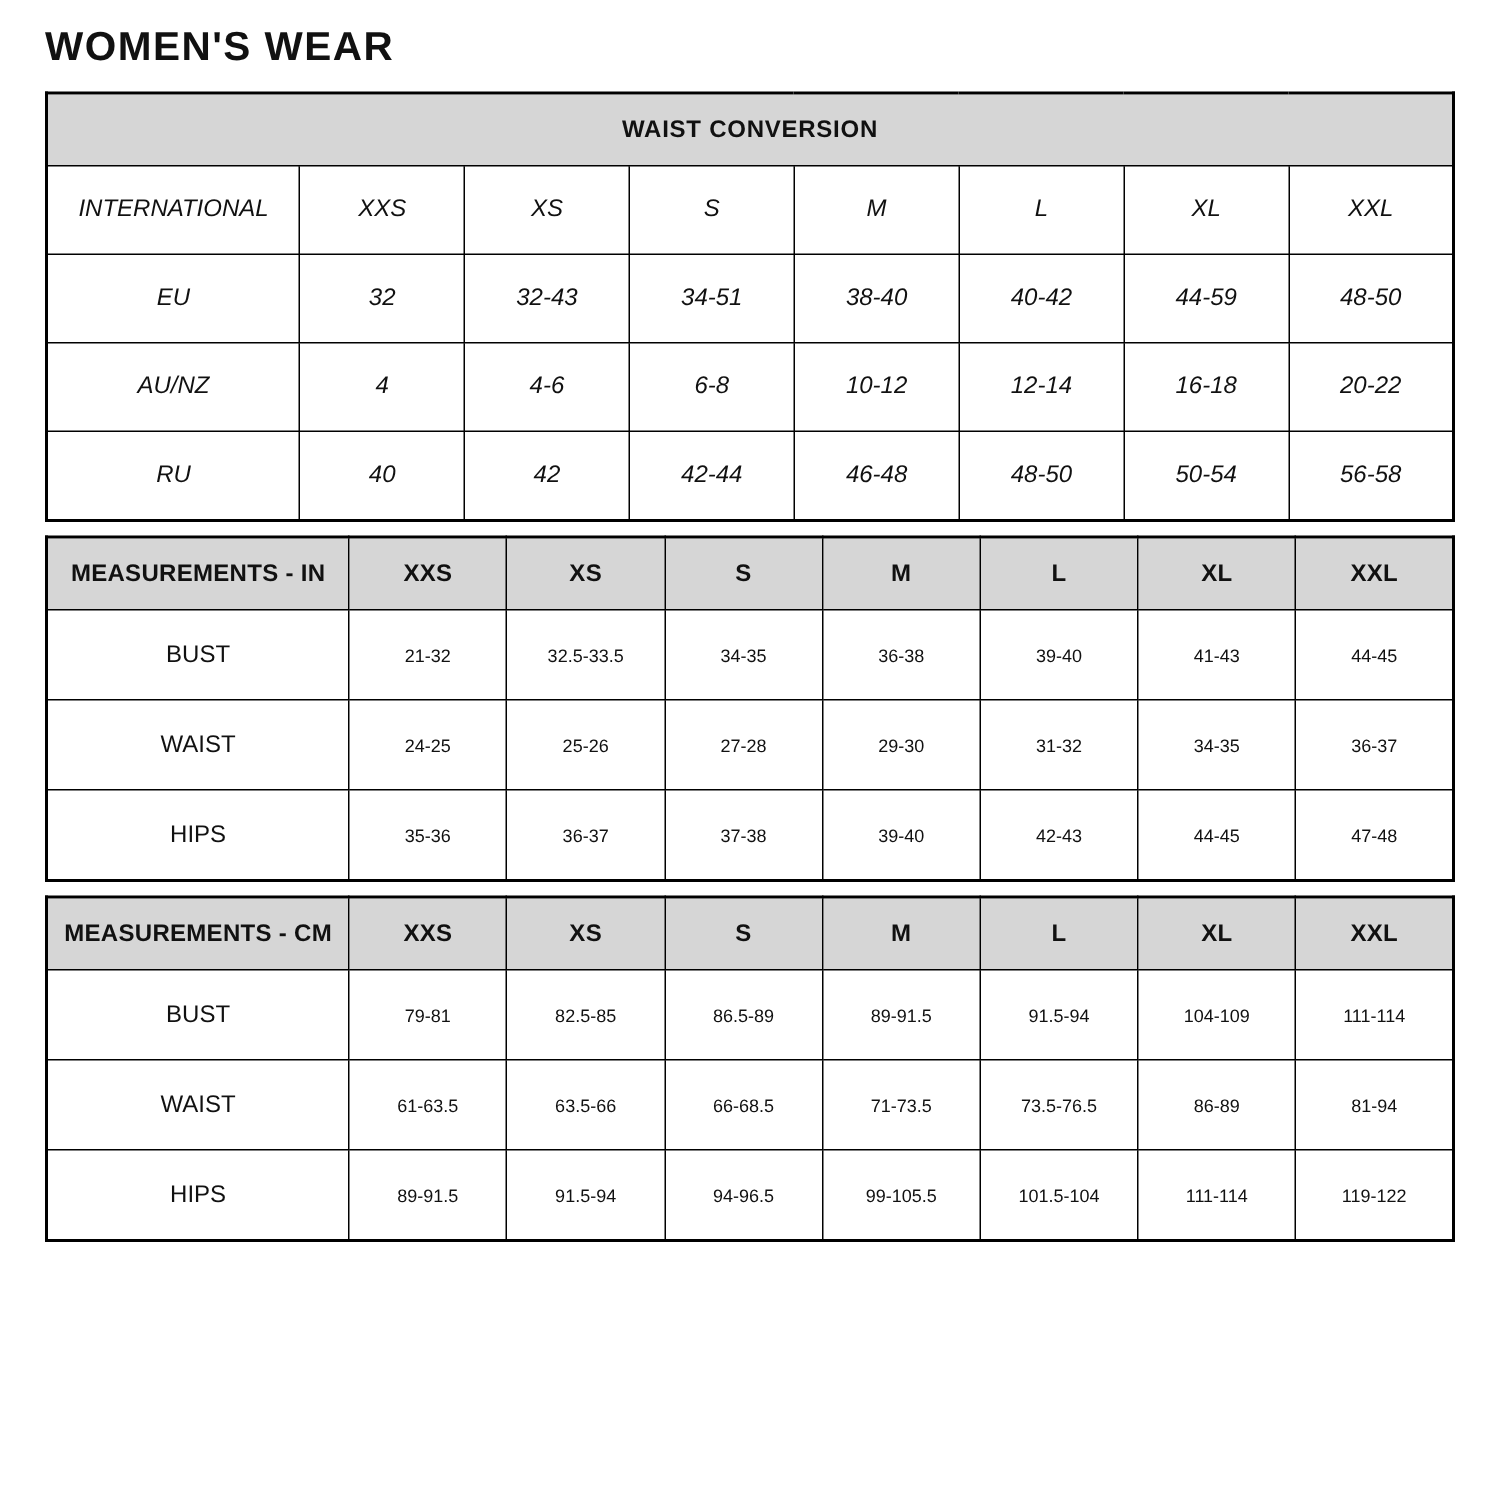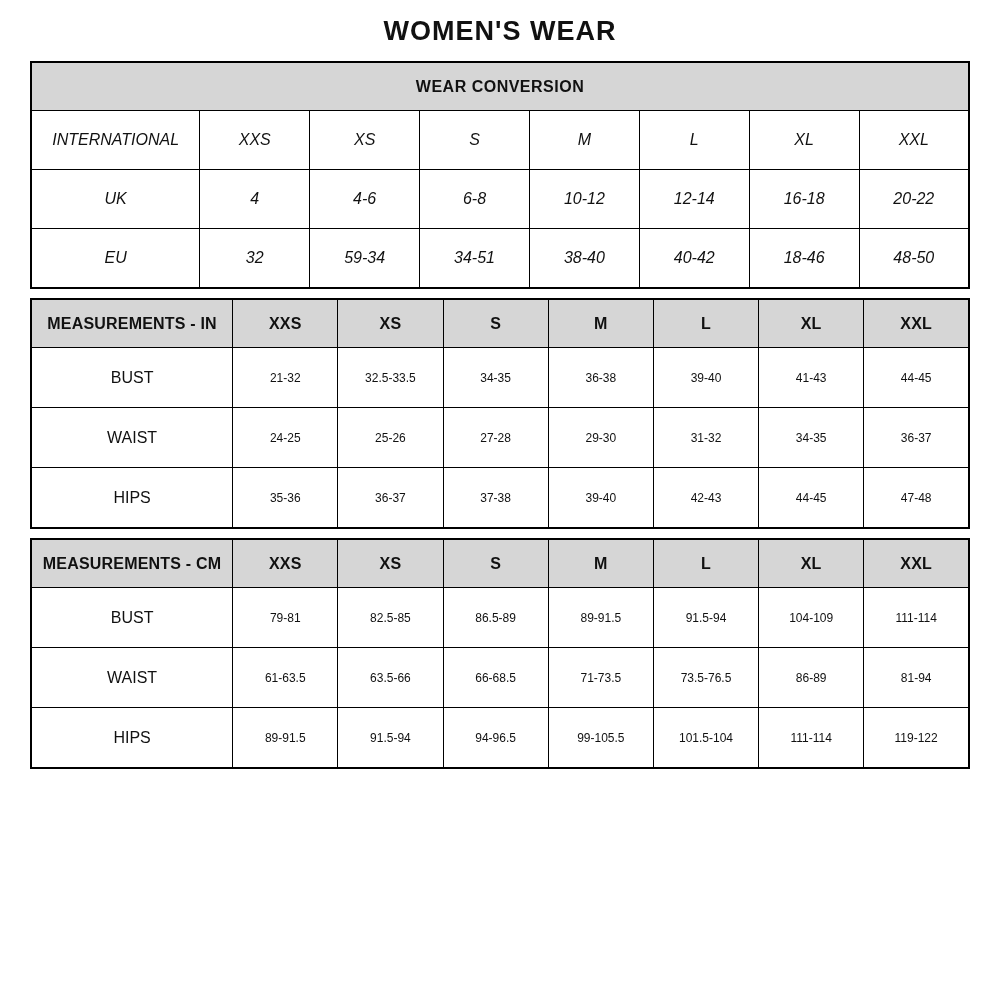--- a/index.html
+++ b/index.html
@@ -12,21 +12,20 @@
     font-family:"Liberation Sans", sans-serif;
     color:var(--text-color);
   }
   .page{
     width:1000px;
     box-sizing:border-box;
     padding:10px 30px 16px 30px;
     background:#ffffff;
   }
   .title{
-    text-align:center;
     font-size:27px;
     font-weight:bold;
     letter-spacing:1px;
     margin:6px 0 14px 0;
   }
   table.tbl{
     width:100%;
     border-collapse:collapse;
     table-layout:fixed;
     border:2px solid var(--border-color);
@@ -82,53 +81,63 @@
 
   <h1 class="title">WOMEN'S WEAR</h1>
 
   <table class="tbl conv">
     <colgroup>
       <col class="c-label">
       <col span="7">
     </colgroup>
     <thead>
       <tr>
-        <th colspan="8" class="span-head">WEAR CONVERSION</th>
+        <th colspan="8" class="span-head">WAIST CONVERSION</th>
       </tr>
     </thead>
     <tbody>
         <tr class="col-header-row">
           <th>INTERNATIONAL</th>
           <th>XXS</th>
           <th>XS</th>
           <th>S</th>
           <th>M</th>
           <th>L</th>
           <th>XL</th>
           <th>XXL</th>
         </tr>
         <tr class="data-row">
-          <th>UK</th>
+          <th>EU</th>
+          <td>32</td>
+          <td>32-43</td>
+          <td>34-51</td>
+          <td>38-40</td>
+          <td>40-42</td>
+          <td>44-59</td>
+          <td>48-50</td>
+        </tr>
+        <tr class="data-row">
+          <th>AU/NZ</th>
           <td>4</td>
           <td>4-6</td>
           <td>6-8</td>
           <td>10-12</td>
           <td>12-14</td>
           <td>16-18</td>
           <td>20-22</td>
         </tr>
         <tr class="data-row">
-          <th>EU</th>
-          <td>32</td>
-          <td>59-34</td>
-          <td>34-51</td>
-          <td>38-40</td>
-          <td>40-42</td>
-          <td>18-46</td>
+          <th>RU</th>
+          <td>40</td>
+          <td>42</td>
+          <td>42-44</td>
+          <td>46-48</td>
           <td>48-50</td>
+          <td>50-54</td>
+          <td>56-58</td>
         </tr>
       </tbody>
   </table>
 
   <table class="tbl meas">
     <colgroup>
       <col class="c-label-wide">
       <col span="7">
     </colgroup>
     <tbody>

